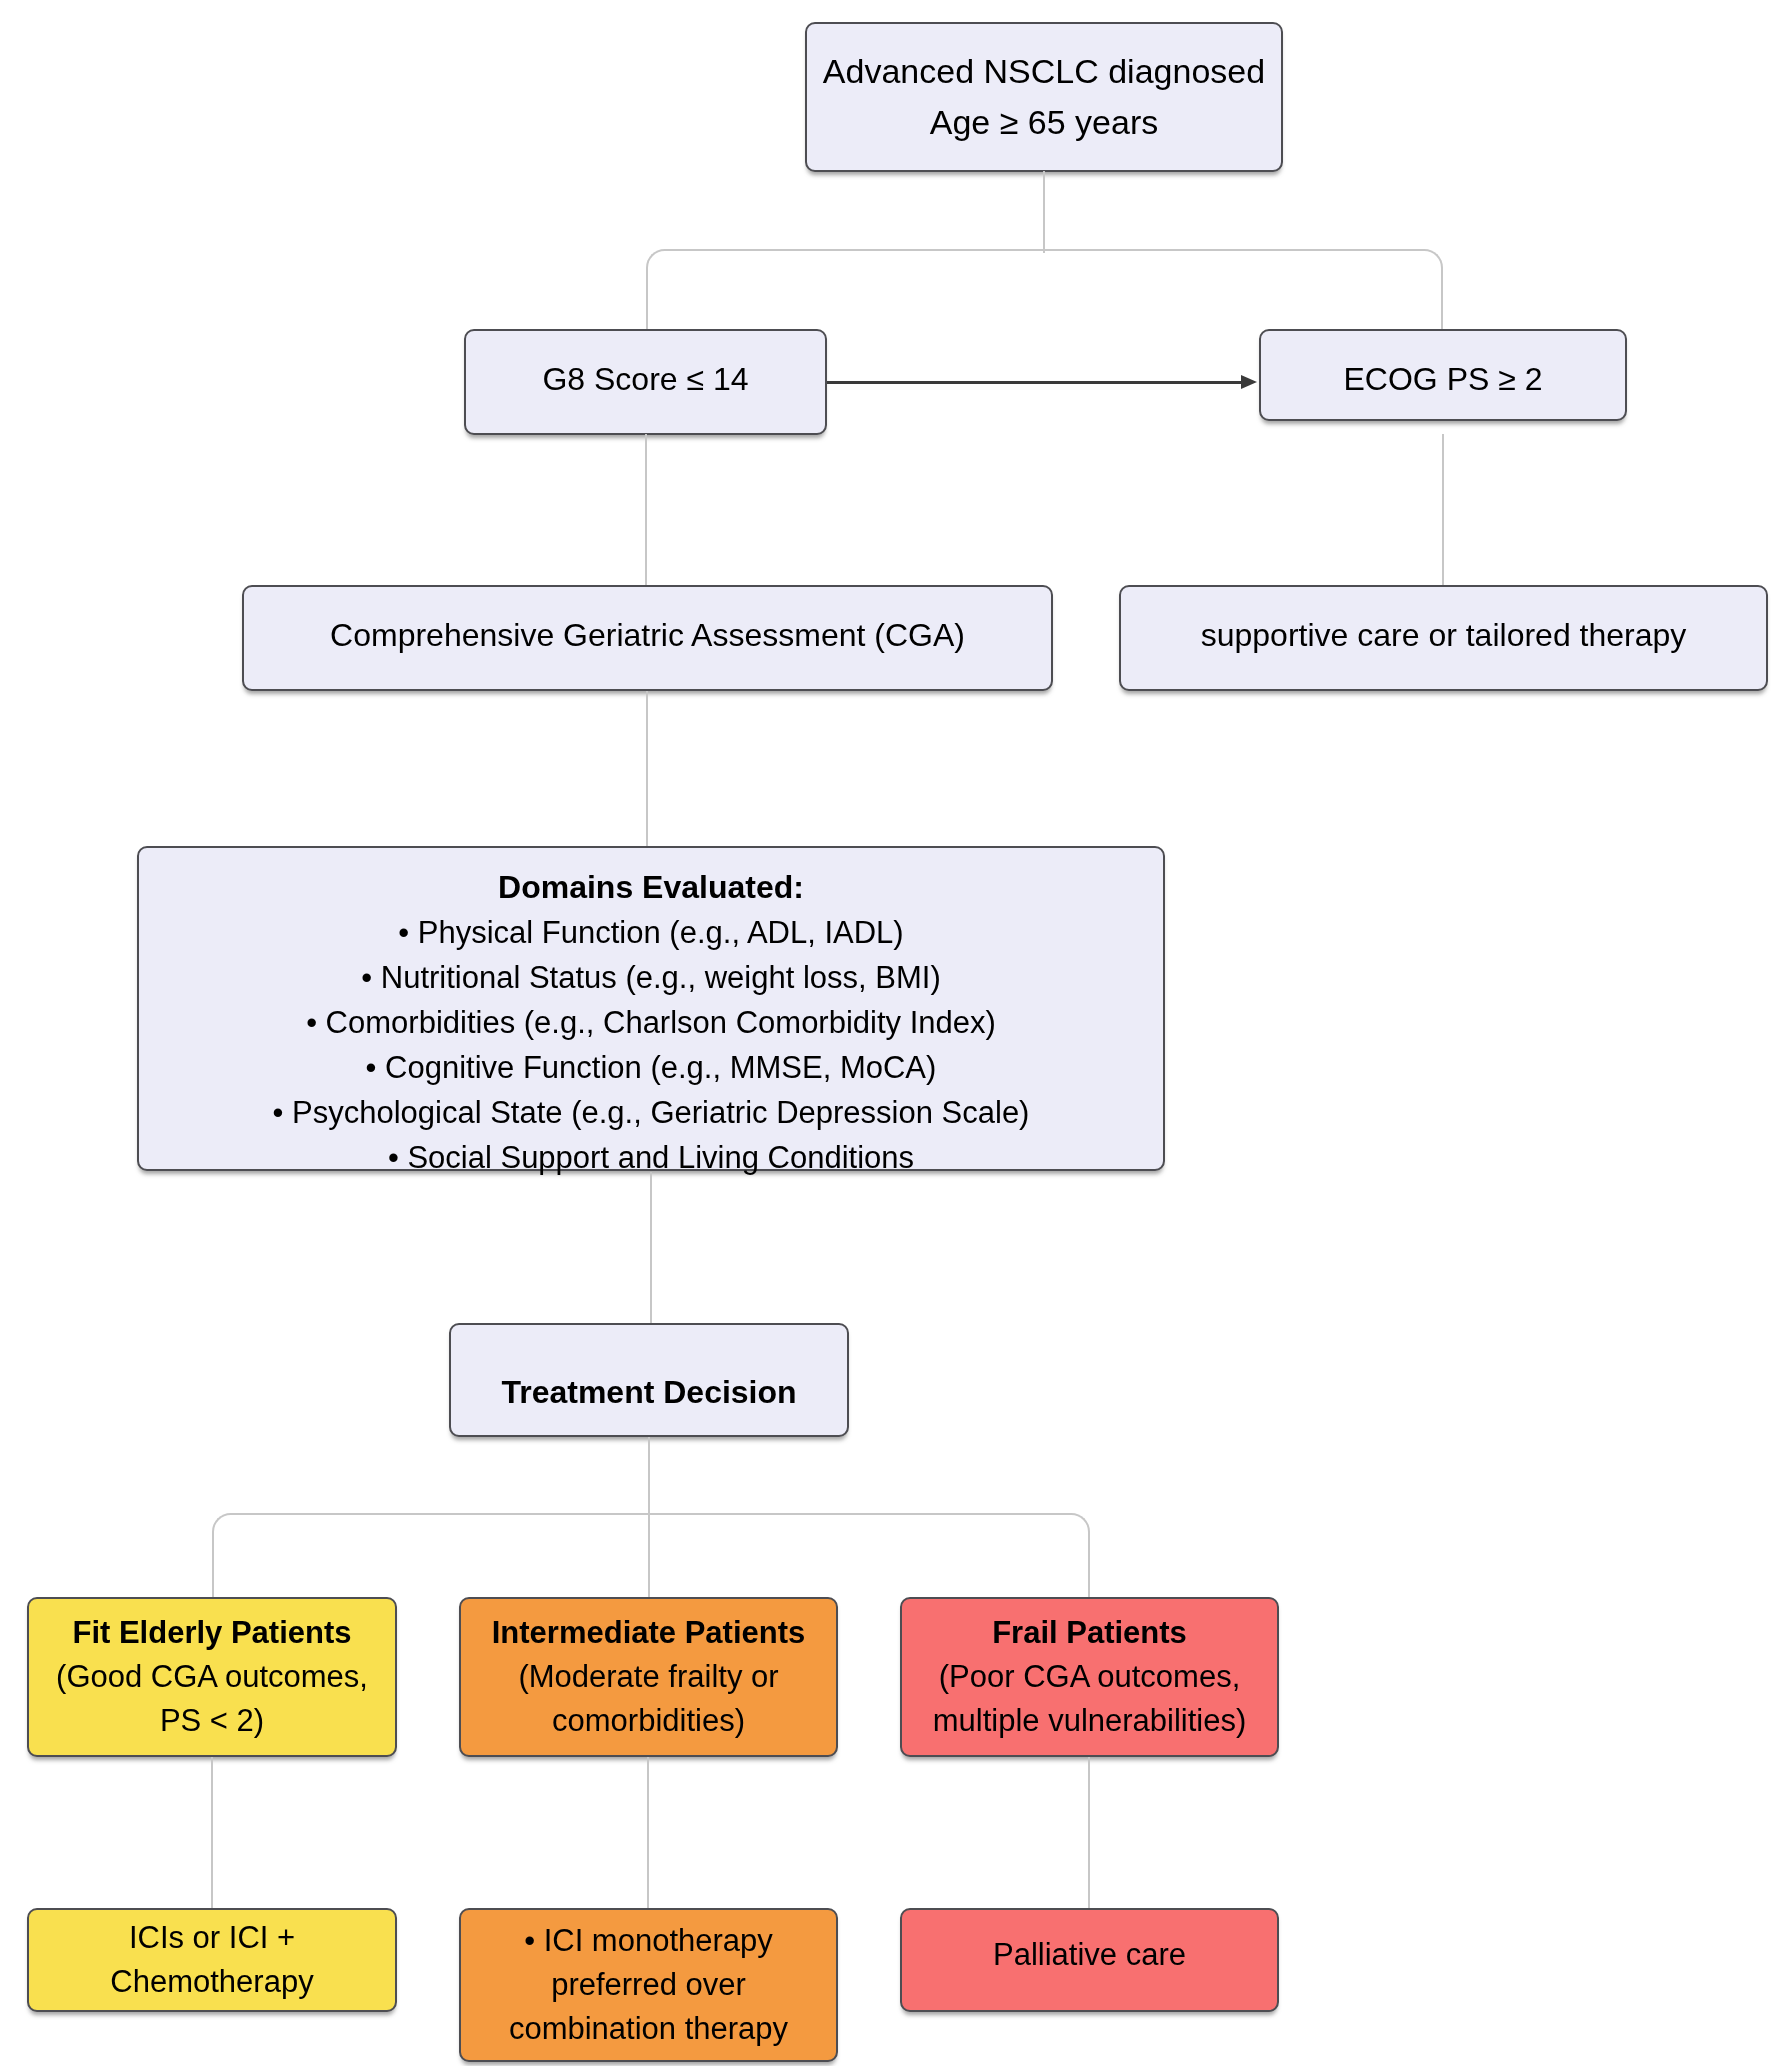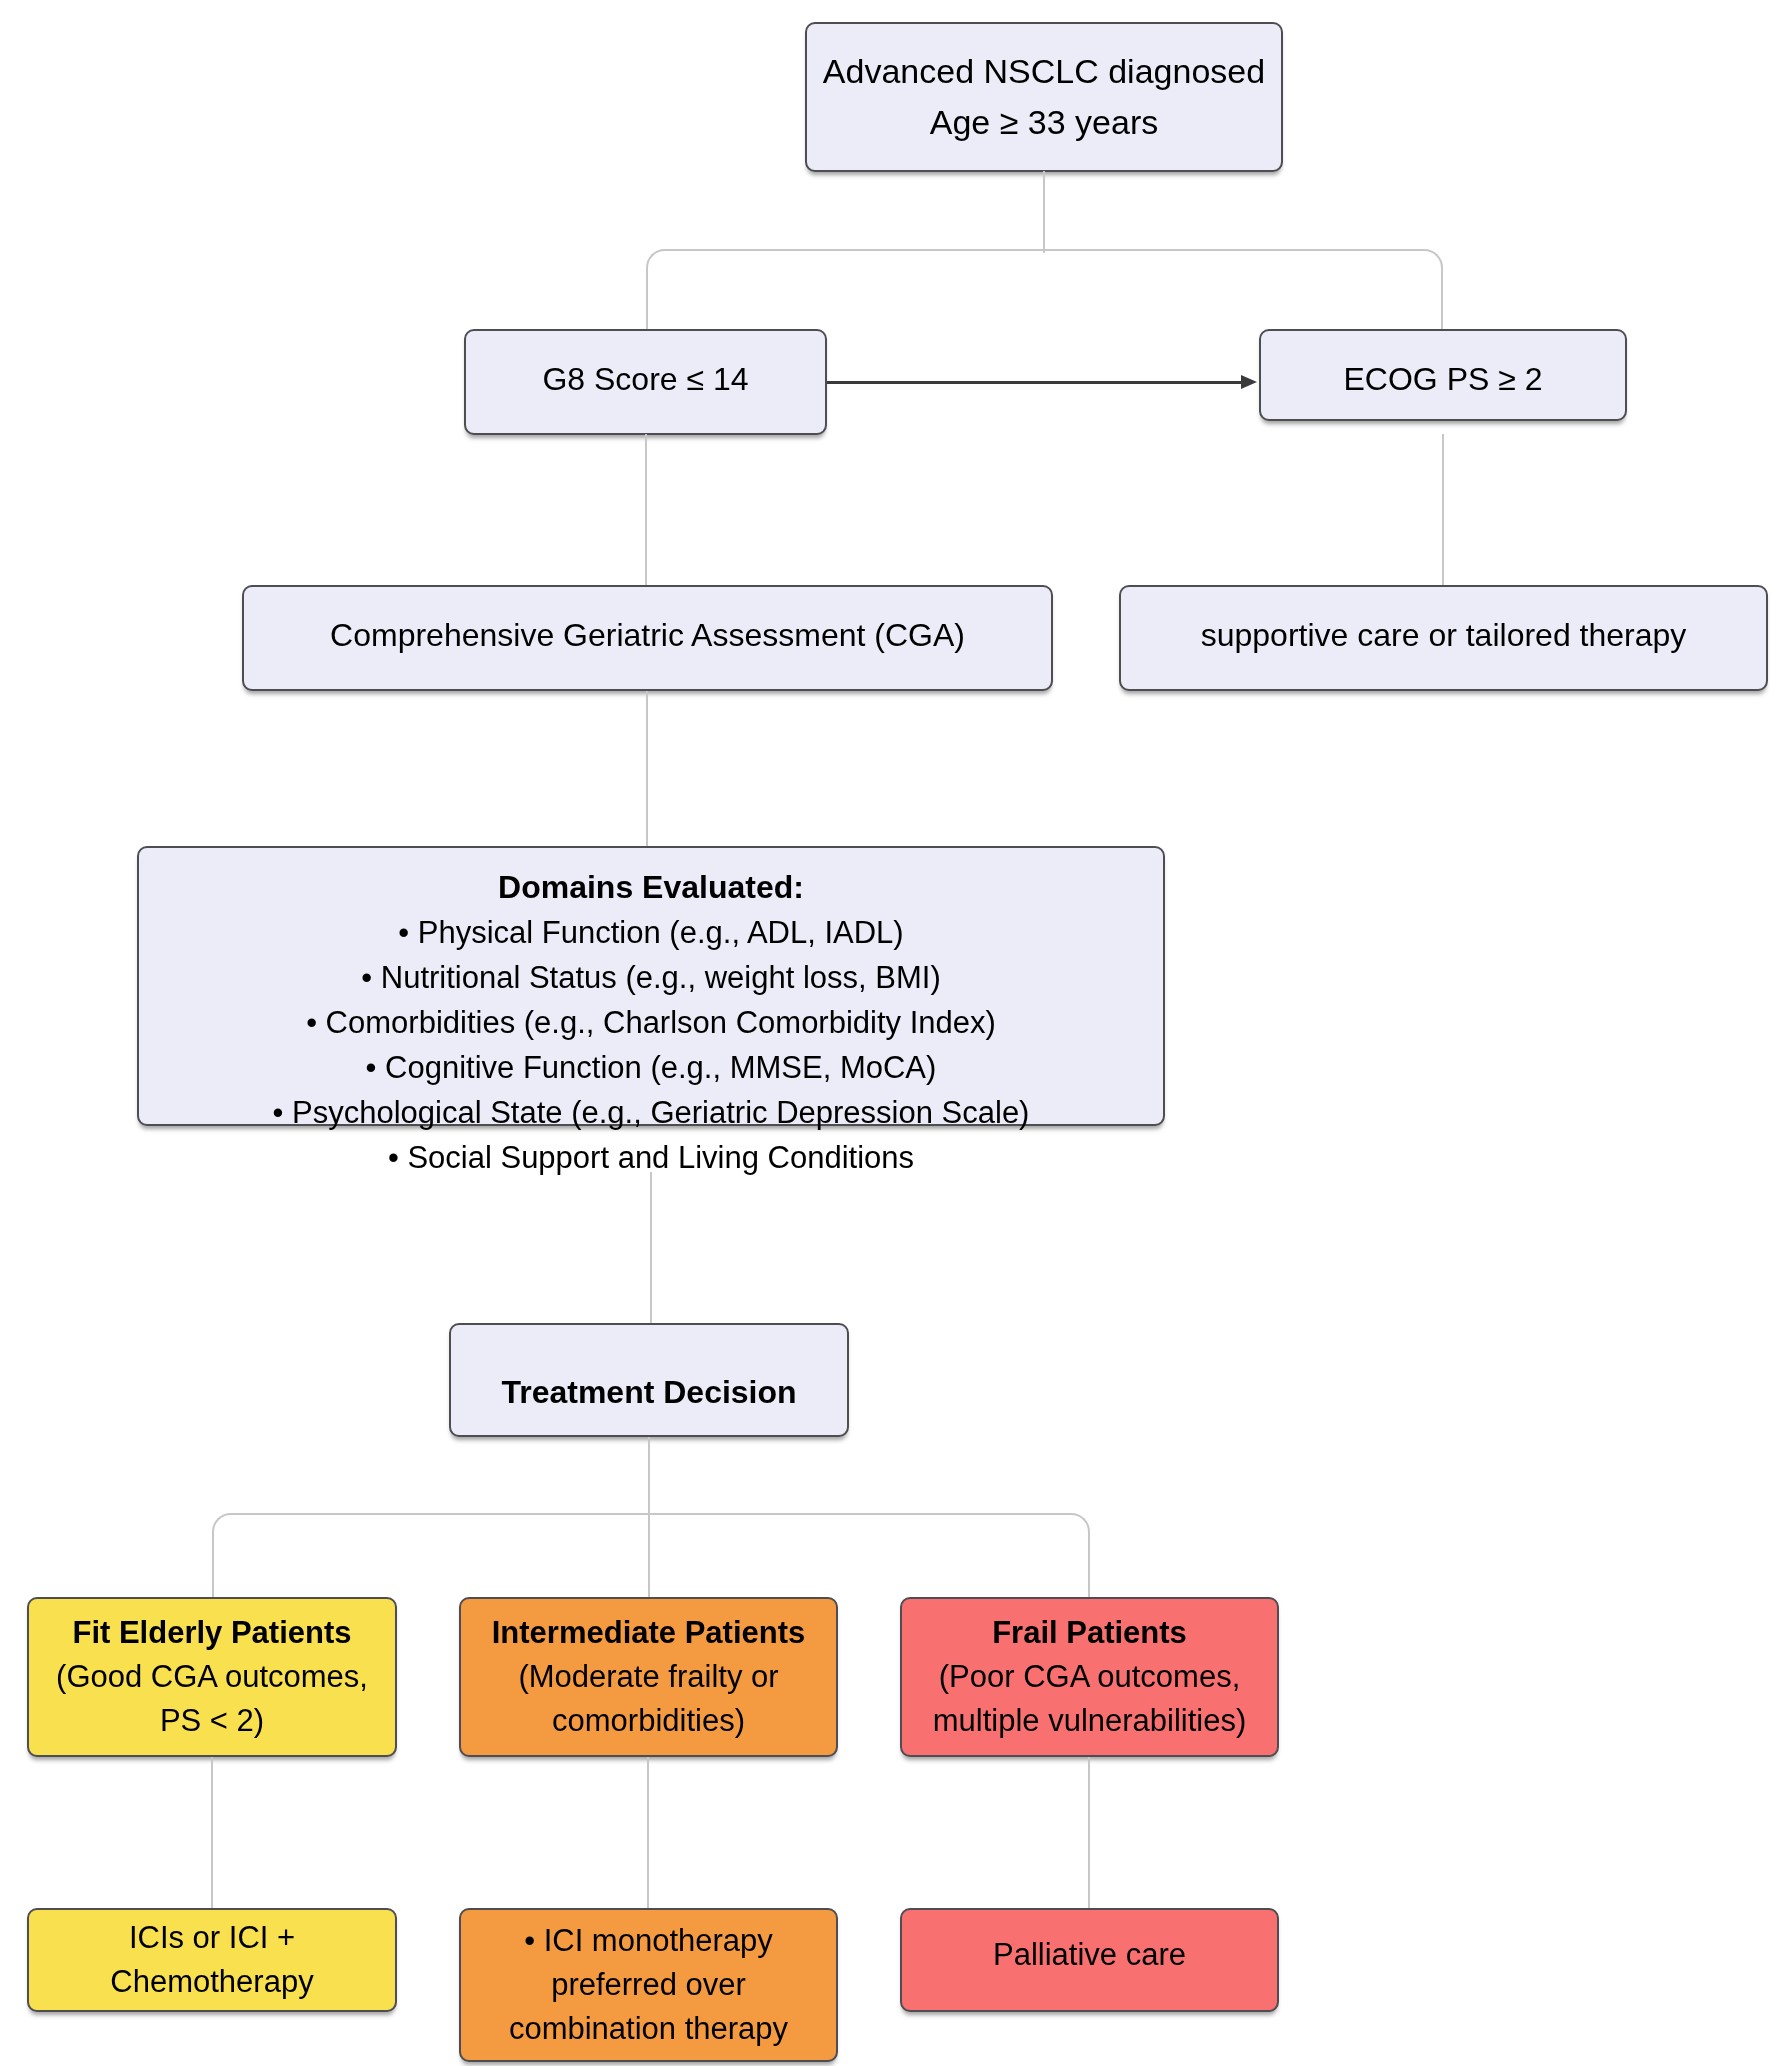--- a/index.html
+++ b/index.html
@@ -79,21 +79,21 @@
     border-left: 16.5px solid var(--connector-dark);
   }
 </style>
 </head>
 <body>
 
 <div class="canvas">
 
   <div class="node centered start" style="left:805px; top:22px; width:478px; height:150px;">
     <div>Advanced NSCLC diagnosed</div>
-    <div>Age ≥ 33 years</div>
+    <div>Age ≥ 65 years</div>
   </div>
 
   <div class="vline" style="left:1043px; top:171px; height:82px;"></div>
   <div class="elbow left" style="left:646px; top:249px; width:399px; height:80px;"></div>
   <div class="elbow right" style="left:1043px; top:249px; width:400px; height:80px;"></div>
 
   <div class="node single" style="left:464px; top:329px; width:363px; height:106px;">
     <div>G8 Score ≤ 14</div>
   </div>
   <div class="node single" style="left:1259px; top:329px; width:368px; height:92px;">
@@ -108,21 +108,21 @@
 
   <div class="node single" style="left:1119px; top:585px; width:649px; height:106px;">
     <div>supportive care or tailored therapy</div>
   </div>
   <div class="node single" style="left:242px; top:585px; width:811px; height:106px;">
     <div>Comprehensive Geriatric Assessment (CGA)</div>
   </div>
 
   <div class="vline" style="left:646px; top:691px; height:156px;"></div>
 
-  <div class="node domains" style="left:137px; top:846px; width:1028px; height:280px;">
+  <div class="node domains" style="left:137px; top:846px; width:1028px; height:325px;">
     <div class="title">Domains Evaluated:</div>
     <div>• Physical Function (e.g., ADL, IADL)</div>
     <div>• Nutritional Status (e.g., weight loss, BMI)</div>
     <div>• Comorbidities (e.g., Charlson Comorbidity Index)</div>
     <div>• Cognitive Function (e.g., MMSE, MoCA)</div>
     <div>• Psychological State (e.g., Geriatric Depression Scale)</div>
     <div>• Social Support and Living Conditions</div>
   </div>
 
   <div class="vline" style="left:650px; top:1172px; height:151px;"></div>

